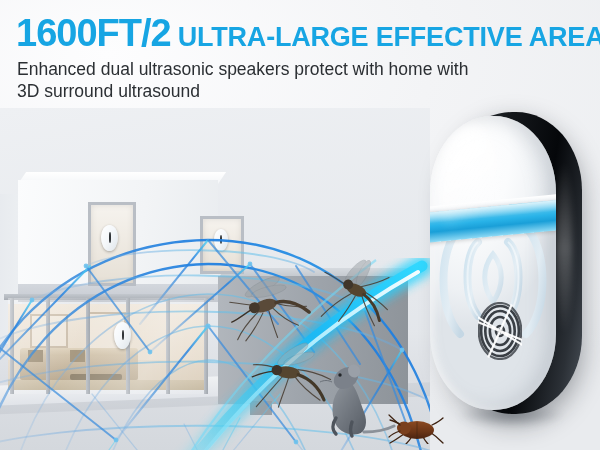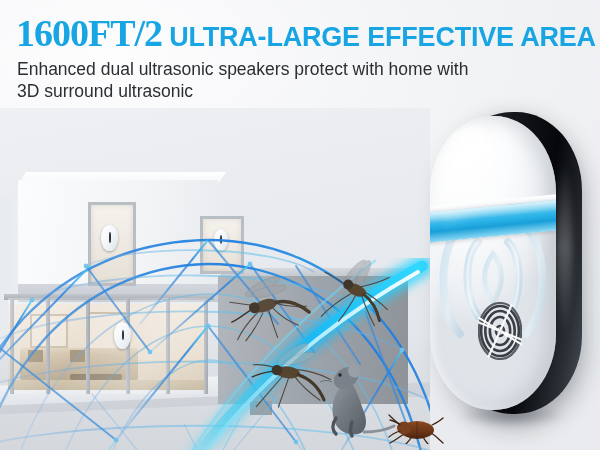--- a/index.html
+++ b/index.html
@@ -208,21 +208,21 @@
     border-radius:50%;
     background:linear-gradient(150deg,rgba(255,255,255,.95),rgba(255,255,255,0) 72%);
     filter:blur(5px);pointer-events:none;
   }
 
   
   .textblock{position:absolute;left:16px;top:14px;width:572px;}
   .headline{white-space:nowrap;line-height:1;margin:0;}
   .h-big{
     font-size:38px;font-weight:700;color:#17a5e3;letter-spacing:-1px;
-    font-family:Liberation Serif, serif;
+    font-family:Liberation Sans, sans-serif;
   }
   .h-small{
     font-size:27px;font-weight:700;color:#17a5e3;letter-spacing:-.2px;
     margin-left:7px;font-family:"Liberation Sans", sans-serif;
   }
   .subline{
     margin:6px 0 0 1px;font-size:17.5px;line-height:1.28;color:#2b2f33;
     font-weight:400;max-width:500px;
   }
   .subline span{display:block;}
@@ -519,17 +519,17 @@
       <div class="dev-gloss"></div>
     </div>
   </div>
 
   <div class="textblock">
     <div class="headline">
       <span class="h-big">1600FT/2</span><span class="h-small">ULTRA-LARGE EFFECTIVE AREA</span>
     </div>
     <p class="subline">
       <span>Enhanced dual ultrasonic speakers protect with home with</span>
-      <span>3D surround ultrasonic</span>
+      <span>3D surround ultrasound</span>
     </p>
   </div>
 
 </div>
 
 </body></html>

